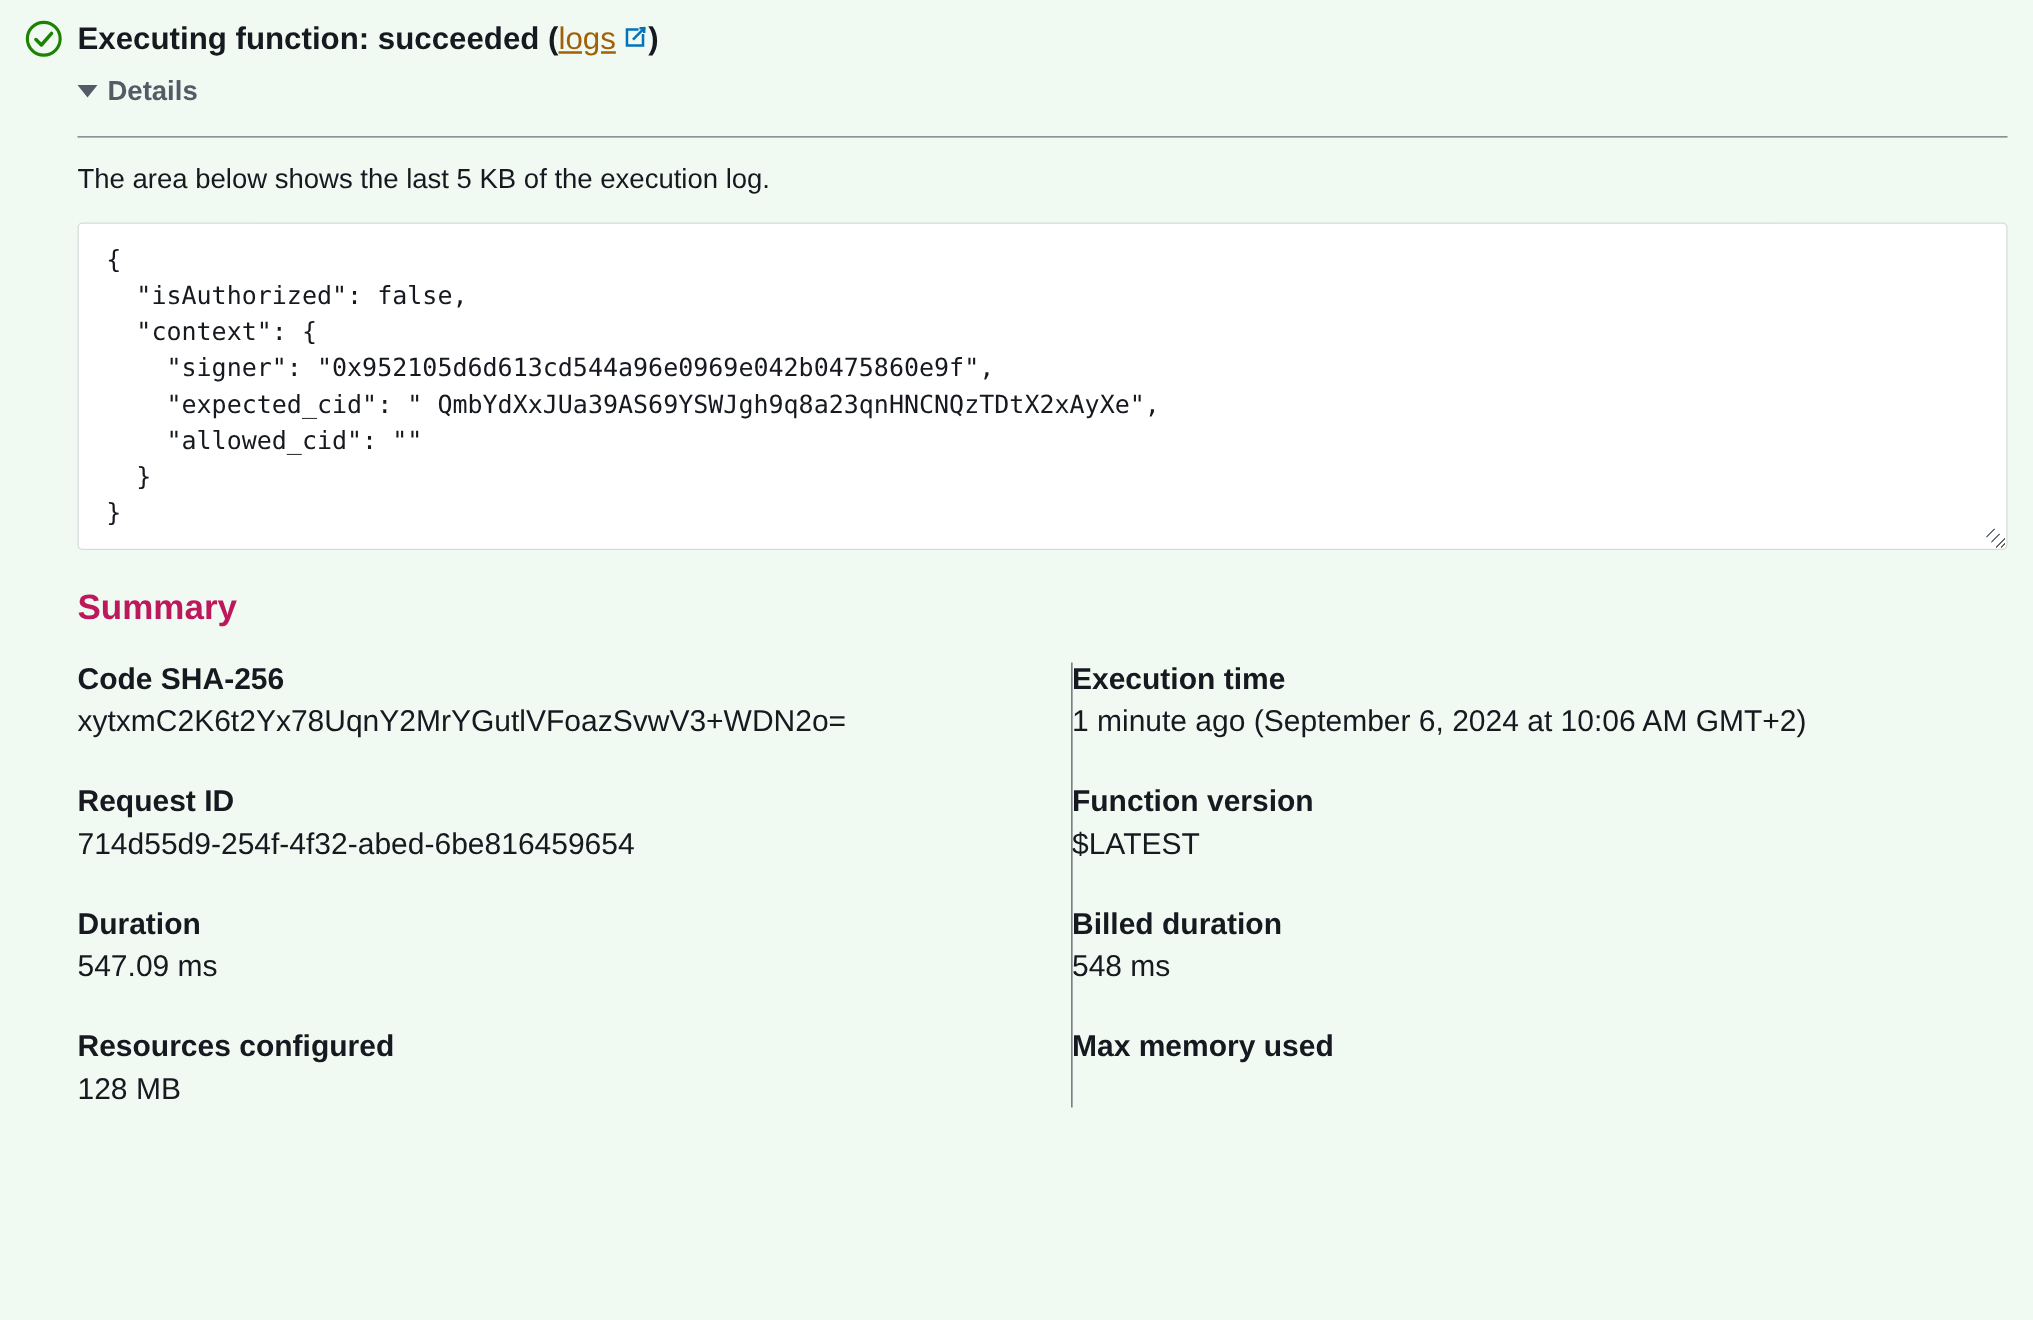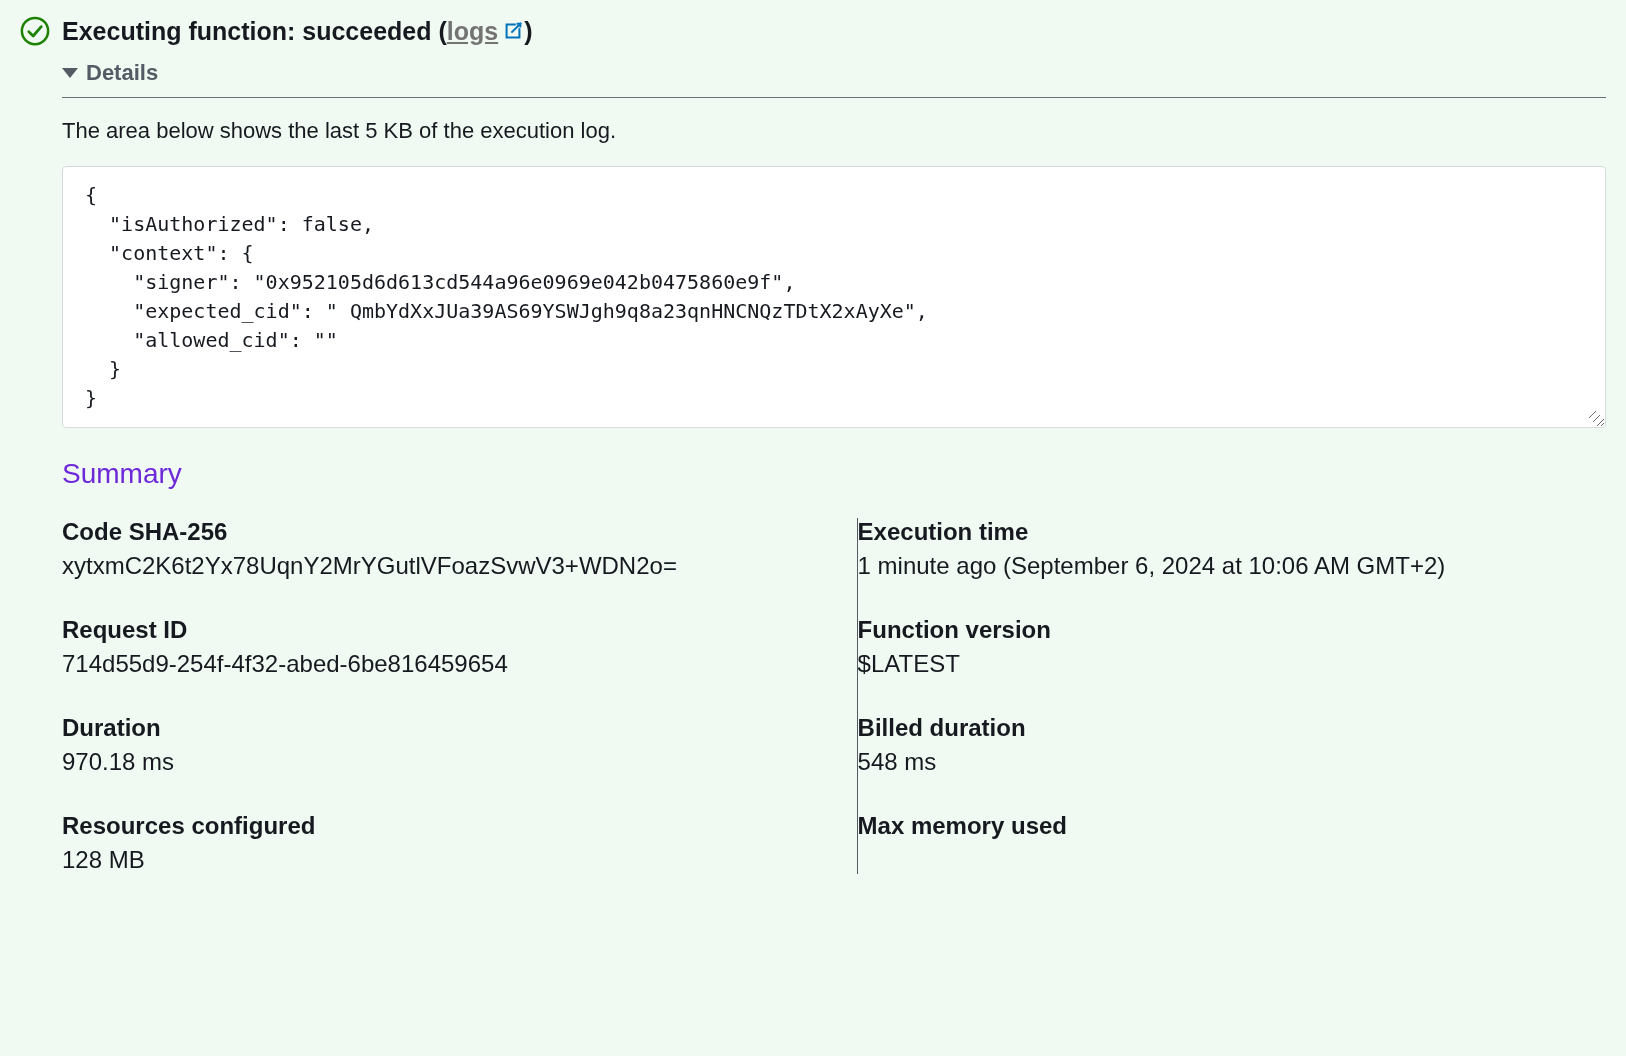--- a/index.html
+++ b/index.html
@@ -33,44 +33,44 @@
     width: 100%;
     height: 100%;
     display: block;
   }
   .header-text {
     font-size: 25px;
     font-weight: 700;
     color: #16191f;
   }
   .header-text a {
-    color: #737373;
+    color: #a16207;
     text-decoration: underline;
-    font-weight: 700;
+    font-weight: 400;
   }
   .external-icon {
     display: inline-block;
     width: 22px;
     height: 22px;
     vertical-align: -2px;
     margin-left: 4px;
   }
   .external-icon svg {
     width: 100%;
     height: 100%;
     display: block;
   }
   .content-indent {
     padding-left: 42px;
   }
   .details-row {
     display: flex;
     align-items: center;
     gap: 8px;
-    padding-bottom: 11px;
+    padding-bottom: 23px;
     border-bottom: 1px solid #687078;
     margin-bottom: 20px;
     cursor: pointer;
   }
   .details-caret {
     width: 0;
     height: 0;
     border-left: 8px solid transparent;
     border-right: 8px solid transparent;
     border-top: 10px solid #545b64;
@@ -108,23 +108,23 @@
     width: 14px;
     height: 14px;
     background:
       linear-gradient(135deg, transparent 0, transparent 45%, #687078 45%, #687078 55%, transparent 55%) 0 0/7px 7px,
       linear-gradient(135deg, transparent 0, transparent 45%, #687078 45%, #687078 55%, transparent 55%) 4px 4px/7px 7px;
     background-repeat: no-repeat;
     pointer-events: none;
   }
   .summary-heading {
     font-size: 28px;
-    font-weight: 400;
+    font-weight: 700;
     margin-bottom: 28px;
-    color: #6d28d9;
+    color: #be185d;
   }
   .summary-grid {
     position: relative;
     display: flex;
     gap: 44px;
   }
   .summary-col {
     width: 50%;
   }
   .summary-col.left {
@@ -196,21 +196,21 @@
       <div class="summary-item">
         <div class="summary-label">Code SHA-256</div>
         <div class="summary-value">xytxmC2K6t2Yx78UqnY2MrYGutlVFoazSvwV3+WDN2o=</div>
       </div>
       <div class="summary-item">
         <div class="summary-label">Request ID</div>
         <div class="summary-value">714d55d9-254f-4f32-abed-6be816459654</div>
       </div>
       <div class="summary-item">
         <div class="summary-label">Duration</div>
-        <div class="summary-value">970.18 ms</div>
+        <div class="summary-value">547.09 ms</div>
       </div>
       <div class="summary-item">
         <div class="summary-label">Resources configured</div>
         <div class="summary-value">128 MB</div>
       </div>
     </div>
     <div class="summary-col right">
       <div class="summary-item">
         <div class="summary-label">Execution time</div>
         <div class="summary-value">1 minute ago (September 6, 2024 at 10:06 AM GMT+2)</div>

